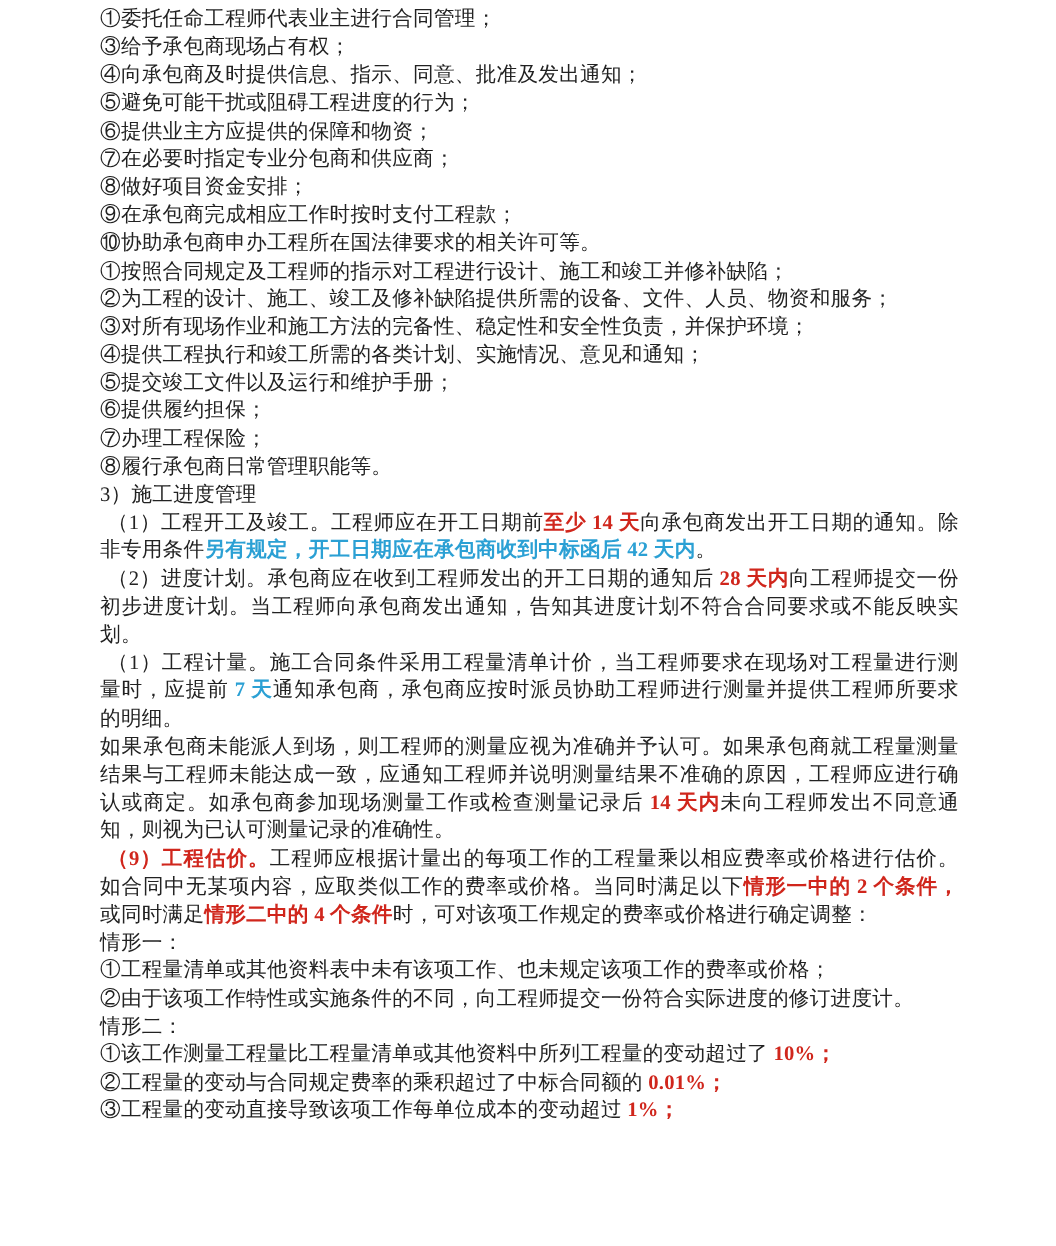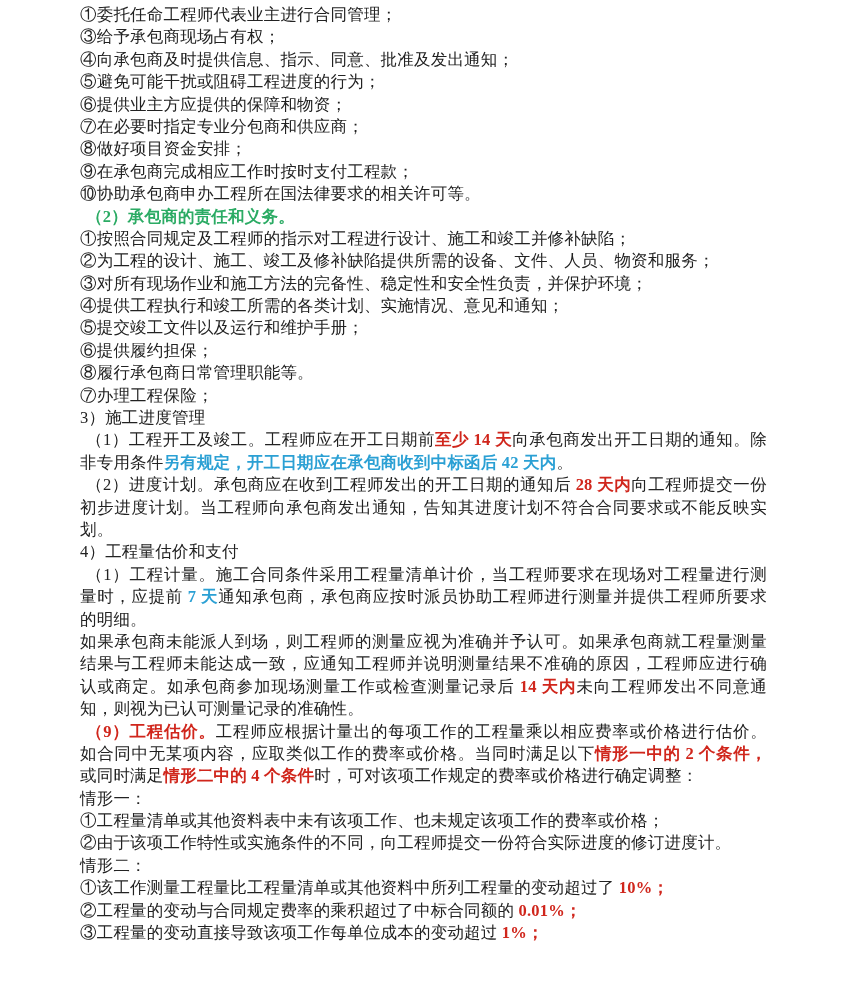--- a/index.html
+++ b/index.html
@@ -52,36 +52,34 @@
   <div class="doc">
       <div class="line"><span>①委托任命工程师代表业主进行合同管理；</span></div>
       <div class="line"><span>③给予承包商现场占有权；</span></div>
       <div class="line"><span>④向承包商及时提供信息、指示、同意、批准及发出通知；</span></div>
       <div class="line"><span>⑤避免可能干扰或阻碍工程进度的行为；</span></div>
       <div class="line"><span>⑥提供业主方应提供的保障和物资；</span></div>
       <div class="line"><span>⑦在必要时指定专业分包商和供应商；</span></div>
       <div class="line"><span>⑧做好项目资金安排；</span></div>
       <div class="line"><span>⑨在承包商完成相应工作时按时支付工程款；</span></div>
       <div class="line"><span>⑩协助承包商申办工程所在国法律要求的相关许可等。</span></div>
-      <div class="line ind"><span class="c-green">（2）承包商的责任和义务。</span></div>
       <div class="line"><span>①按照合同规定及工程师的指示对工程进行设计、施工和竣工并修补缺陷；</span></div>
       <div class="line"><span>②为工程的设计、施工、竣工及修补缺陷提供所需的设备、文件、人员、物资和服务；</span></div>
       <div class="line"><span>③对所有现场作业和施工方法的完备性、稳定性和安全性负责，并保护环境；</span></div>
       <div class="line"><span>④提供工程执行和竣工所需的各类计划、实施情况、意见和通知；</span></div>
       <div class="line"><span>⑤提交竣工文件以及运行和维护手册；</span></div>
       <div class="line"><span>⑥提供履约担保；</span></div>
+      <div class="line"><span>⑦办理工程保险；</span></div>
       <div class="line"><span>⑧履行承包商日常管理职能等。</span></div>
-      <div class="line"><span>⑦办理工程保险；</span></div>
       <div class="line"><span>3）施工进度管理</span></div>
       <div class="line ind jl"><span>（1）工程开工及竣工。工程师应在开工日期前</span><span class="c-red">至少 14 天</span><span>向承包商发出开工日期的通知。除</span></div>
       <div class="line"><span>非专用条件</span><span class="c-blue">另有规定，开工日期应在承包商收到中标函后 42 天内</span><span>。</span></div>
       <div class="line ind jl"><span>（2）进度计划。承包商应在收到工程师发出的开工日期的通知后 </span><span class="c-red">28 天内</span><span>向工程师提交一份</span></div>
       <div class="line jl"><span>初步进度计划。当工程师向承包商发出通知，告知其进度计划不符合合同要求或不能反映实</span></div>
       <div class="line"><span>划。</span></div>
-      <div class="line"><span>4）工程量估价和支付</span></div>
       <div class="line ind jl"><span>（1）工程计量。施工合同条件采用工程量清单计价，当工程师要求在现场对工程量进行测</span></div>
       <div class="line jl"><span>量时，应提前 </span><span class="c-blue">7 天</span><span>通知承包商，承包商应按时派员协助工程师进行测量并提供工程师所要求</span></div>
       <div class="line"><span>的明细。</span></div>
       <div class="line jl"><span>如果承包商未能派人到场，则工程师的测量应视为准确并予认可。如果承包商就工程量测量</span></div>
       <div class="line jl"><span>结果与工程师未能达成一致，应通知工程师并说明测量结果不准确的原因，工程师应进行确</span></div>
       <div class="line jl"><span>认或商定。如承包商参加现场测量工作或检查测量记录后 </span><span class="c-red">14 天内</span><span>未向工程师发出不同意通</span></div>
       <div class="line"><span>知，则视为已认可测量记录的准确性。</span></div>
       <div class="line ind jl"><span class="c-red">（9）工程估价。</span><span>工程师应根据计量出的每项工作的工程量乘以相应费率或价格进行估价。</span></div>
       <div class="line jl"><span>如合同中无某项内容，应取类似工作的费率或价格。当同时满足以下</span><span class="c-red">情形一中的 2 个条件，</span></div>
       <div class="line"><span>或同时满足</span><span class="c-red">情形二中的 4 个条件</span><span>时，可对该项工作规定的费率或价格进行确定调整：</span></div>

